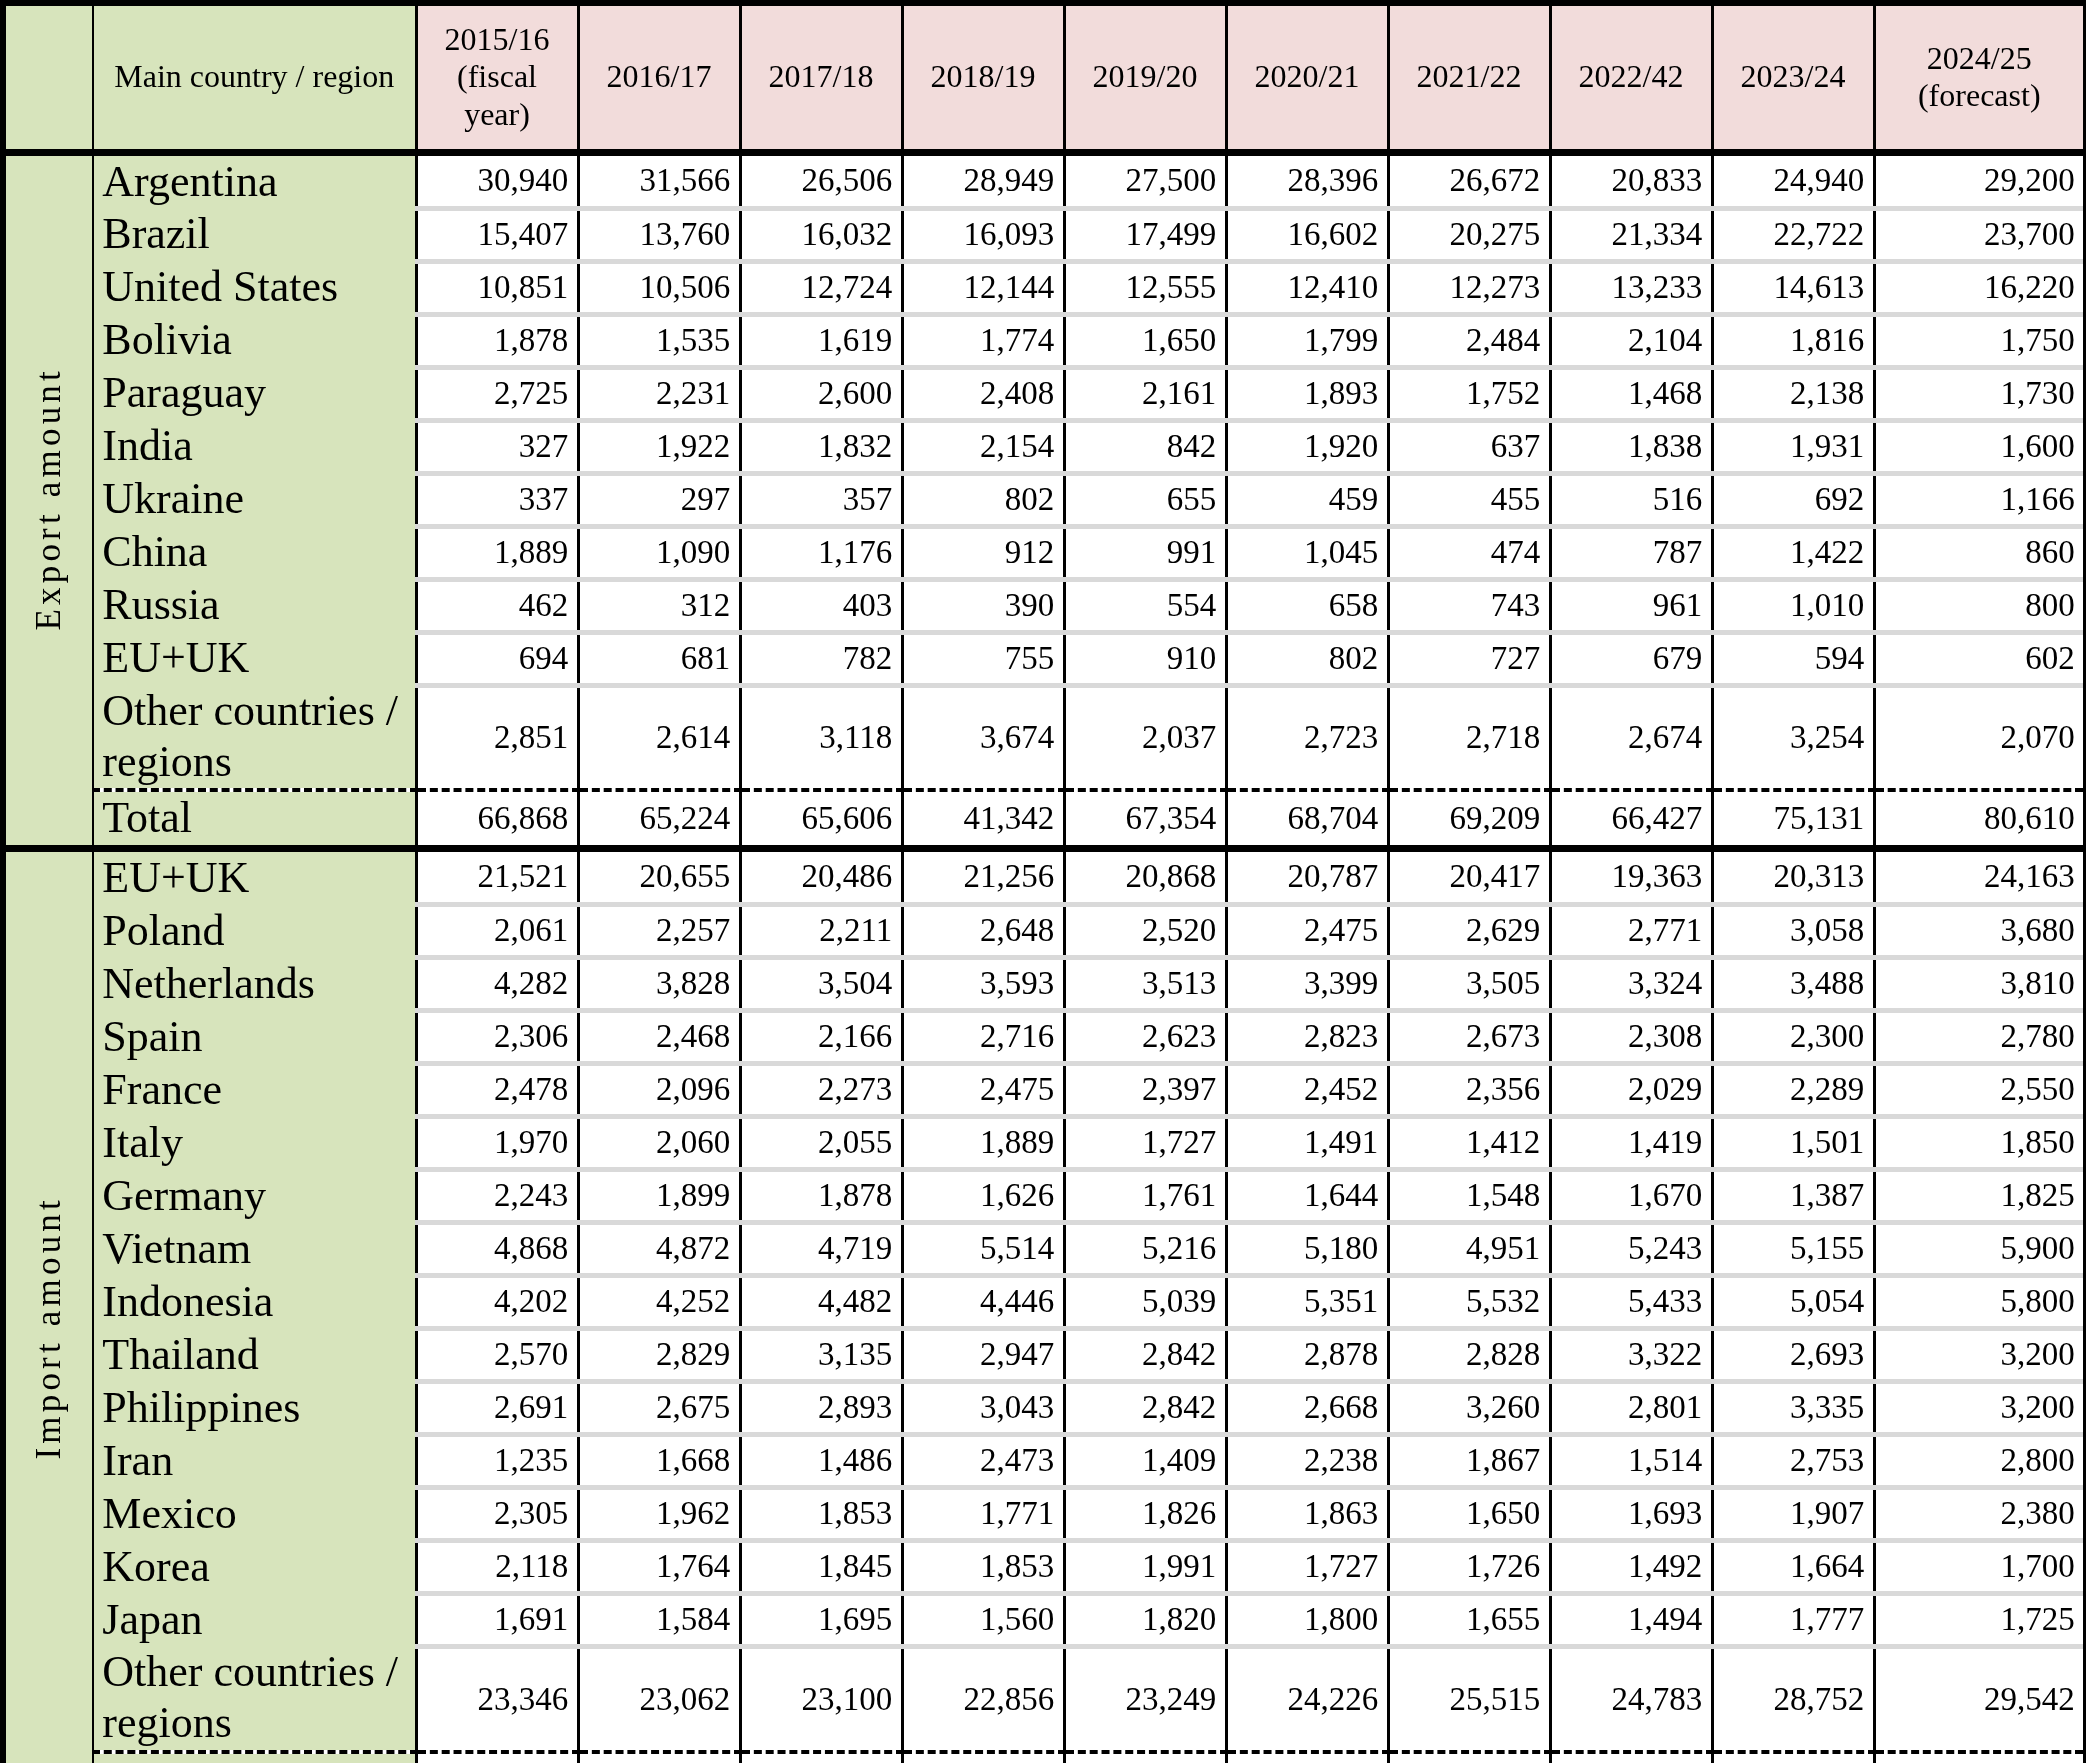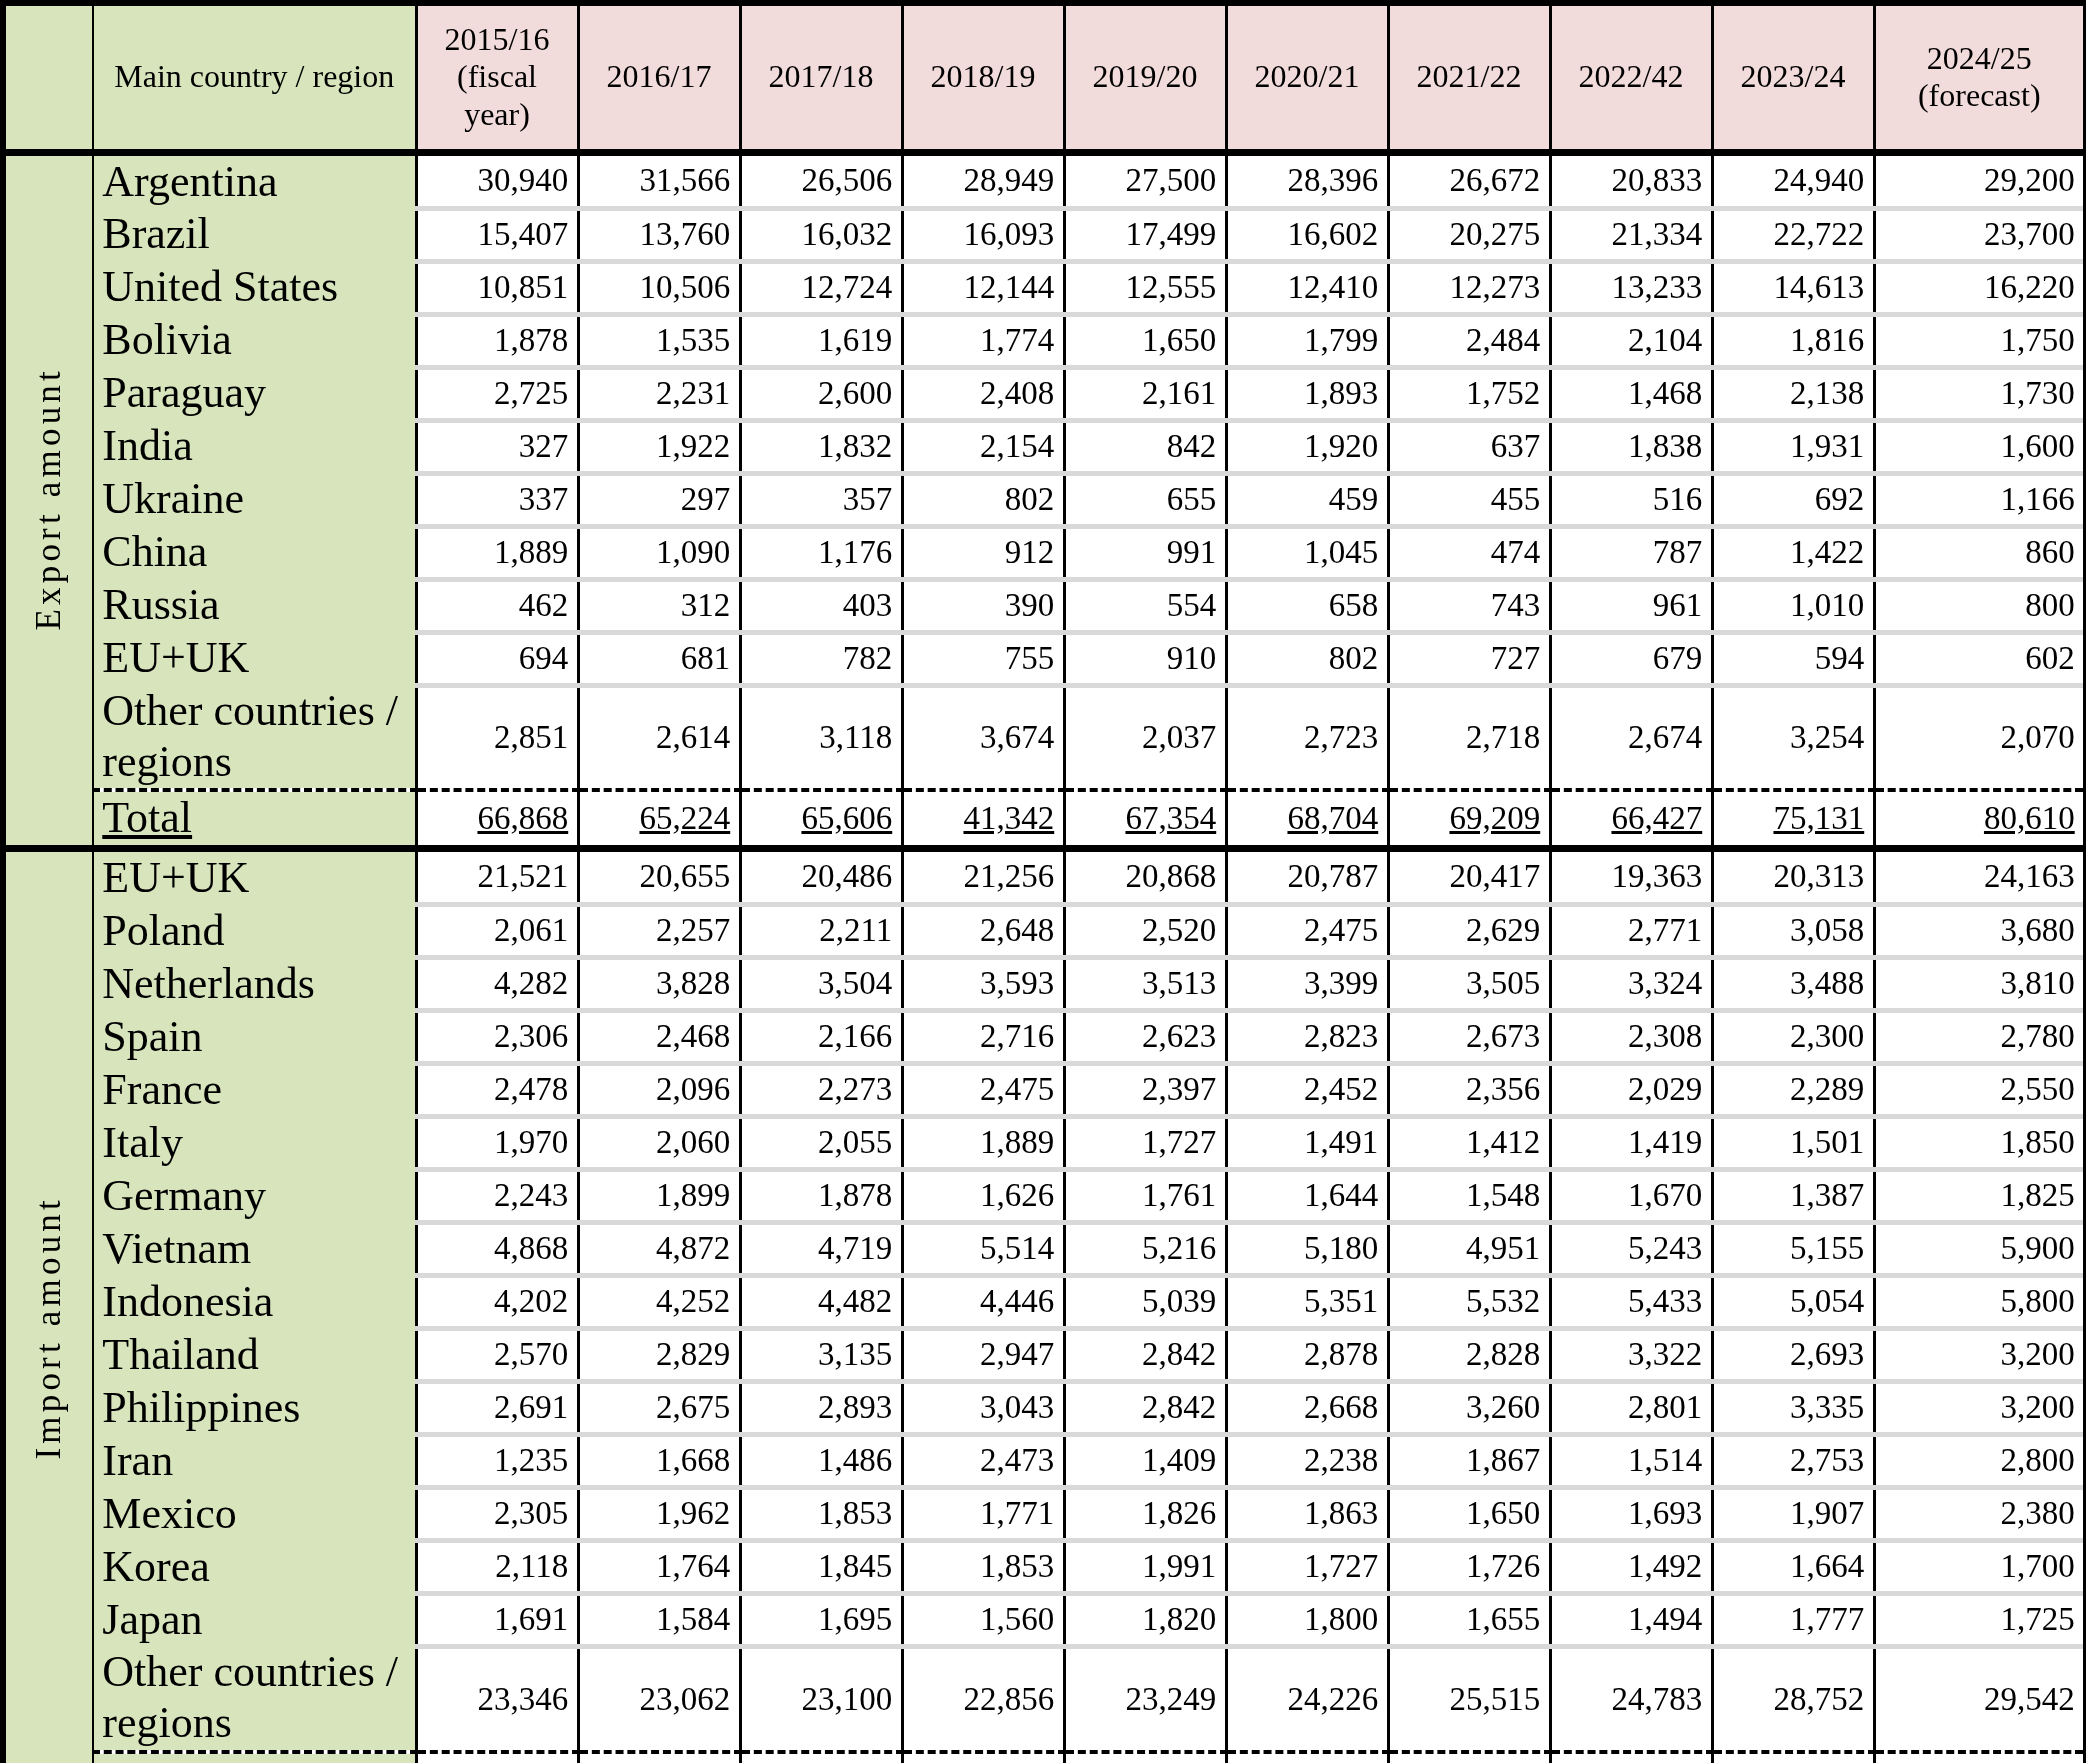--- a/index.html
+++ b/index.html
@@ -74,21 +74,21 @@
     padding-right:8.3px;
     font-size:33px;
   }
   
   tr.r-std{height:53px;}
   tr.r-tall{height:80px;}
   tr.r-total{height:54px;}
   
   tbody tr.row:not(.first):not(.total) td.num{border-top:5.2px solid var(--grid-gray);}
   tbody tr.total th.country,
-  tbody tr.total td.num{border-top:4.7px dashed var(--line-black);text-decoration:underline;}
+  tbody tr.total td.num{border-top:4.7px dashed var(--line-black);}
   tbody[data-section="import"] tr.first th,
   tbody[data-section="import"] tr.first td{border-top:7.3px solid var(--line-black);}
 </style>
 </head>
 <body>
 
 <div class="table-frame">
   <table>
     <colgroup>
       <col style="width:87px">

